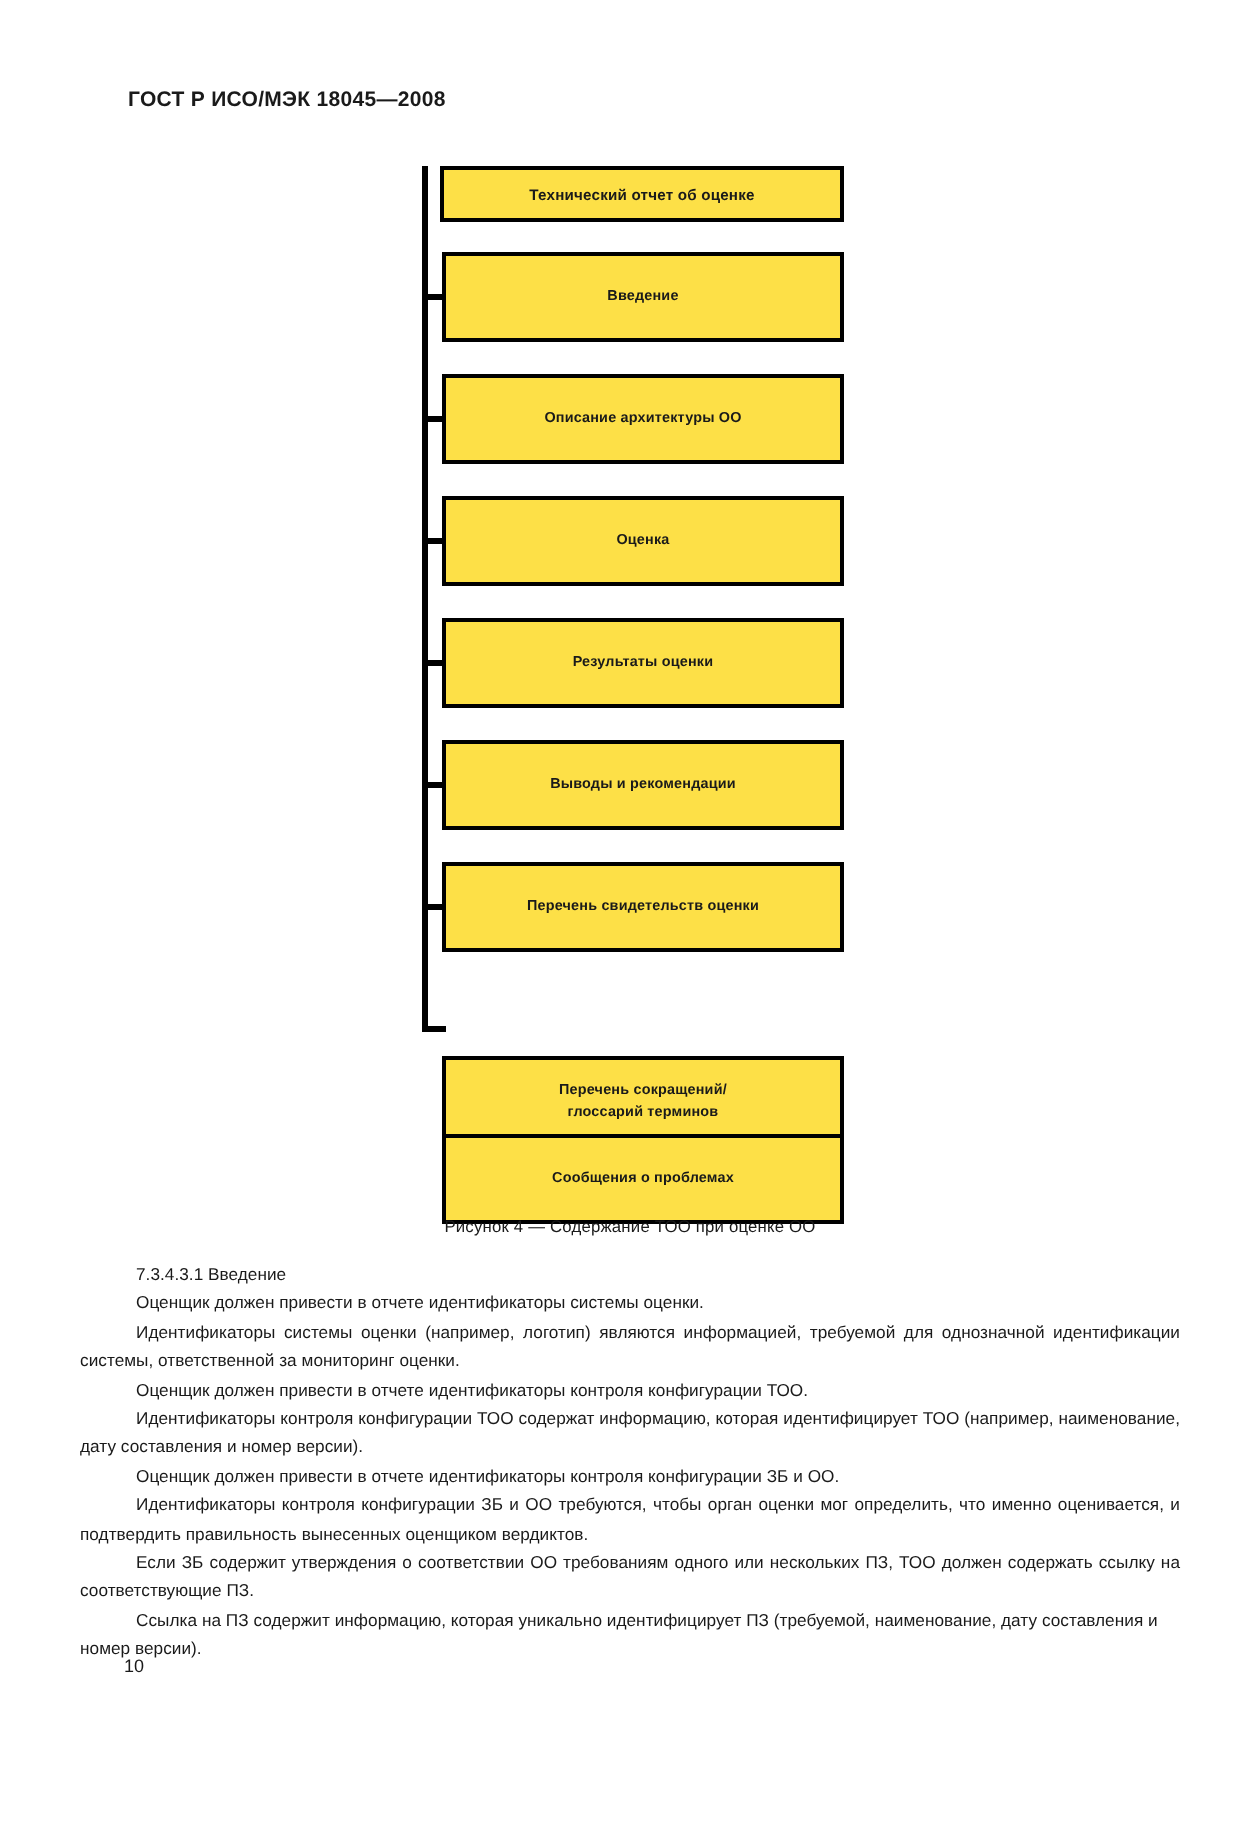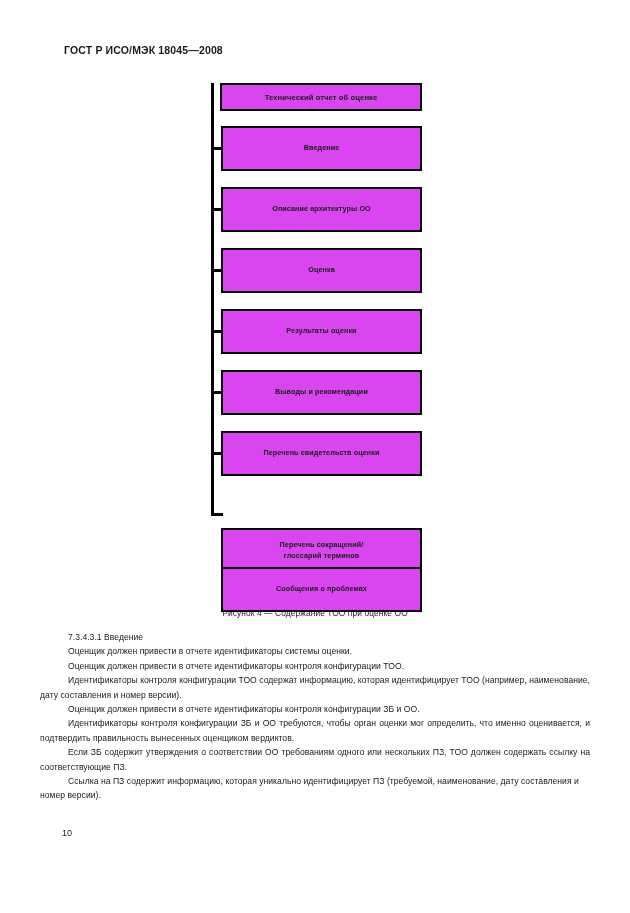--- a/index.html
+++ b/index.html
@@ -44,21 +44,21 @@
     top: 78px;
     width: 226px;
     height: 515px;
   }
 
   
   .node {
     position: absolute;
     box-sizing: border-box;
     border: 2.5px solid #000000;
-    background: #d946ef;
+    background: #fde047;
     display: flex;
     align-items: center;
     justify-content: center;
     text-align: center;
     font-size: 7.2px;
     font-weight: bold;
     letter-spacing: 0.1px;
     line-height: 1.45;
     padding: 0 6px;
   }
@@ -164,20 +164,21 @@
       <div class="stub" style="top: 435.25px;"></div>
       <div class="node node-child" style="top: 414px; margin-top: 36px;">Перечень сокращений/<br>глоссарий терминов</div>
       <div class="node node-loose" style="top: 489px;">Сообщения о проблемах</div>
     </div>
   <div class="caption">Рисунок 4 — Содержание ТОО при оценке ОО</div>
 </div>
 
 <div class="body-text" id="body-text">
     <p class="heading">7.3.4.3.1 Введение</p>
     <p>Оценщик должен привести в отчете идентификаторы системы оценки.</p>
+    <p>Идентификаторы системы оценки (например, логотип) являются информацией, требуемой для однозначной идентификации системы, ответственной за мониторинг оценки.</p>
     <p>Оценщик должен привести в отчете идентификаторы контроля конфигурации ТОО.</p>
     <p>Идентификаторы контроля конфигурации ТОО содержат информацию, которая идентифицирует ТОО (например, наименование, дату составления и номер версии).</p>
     <p>Оценщик должен привести в отчете идентификаторы контроля  конфигурации ЗБ и ОО.</p>
     <p>Идентификаторы контроля  конфигурации ЗБ и ОО требуются, чтобы орган оценки мог определить, что именно оценивается, и подтвердить правильность  вынесенных оценщиком вердиктов.</p>
     <p>Если ЗБ содержит утверждения о соответствии ОО требованиям одного или нескольких ПЗ, ТОО должен содержать ссылку на соответствующие ПЗ.</p>
     <p>Ссылка на ПЗ содержит информацию, которая уникально идентифицирует ПЗ (требуемой, наименование, дату составления и номер версии).</p>
   </div>
 
 <div class="page-number">10</div>
 

